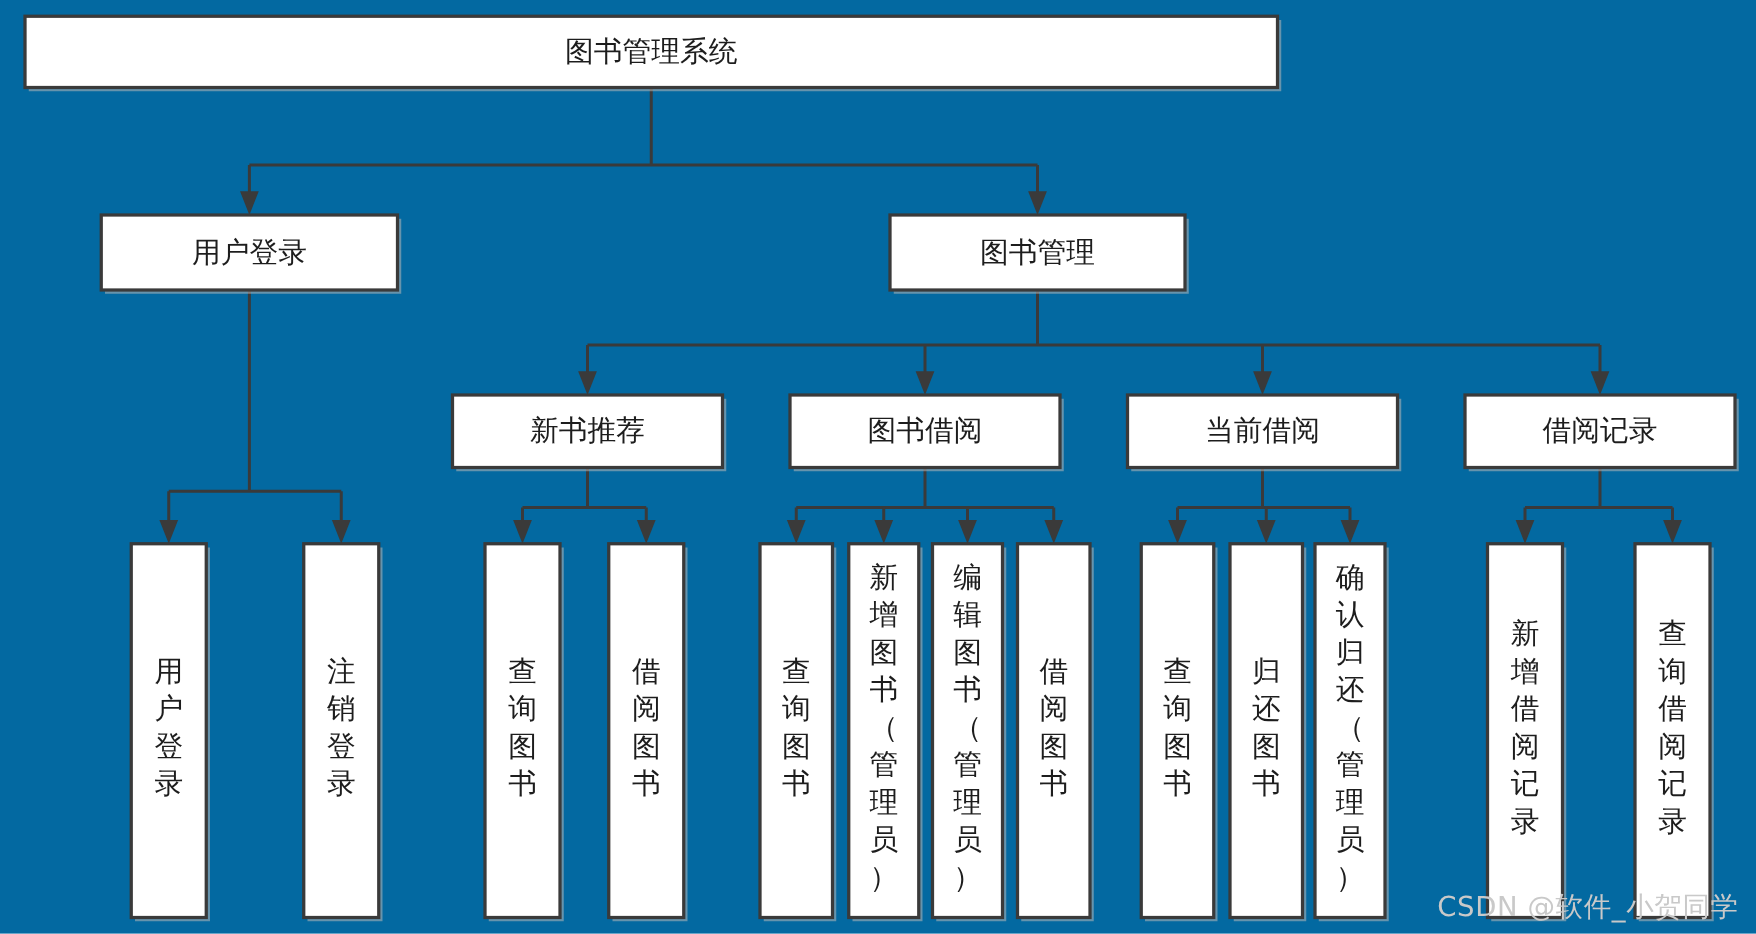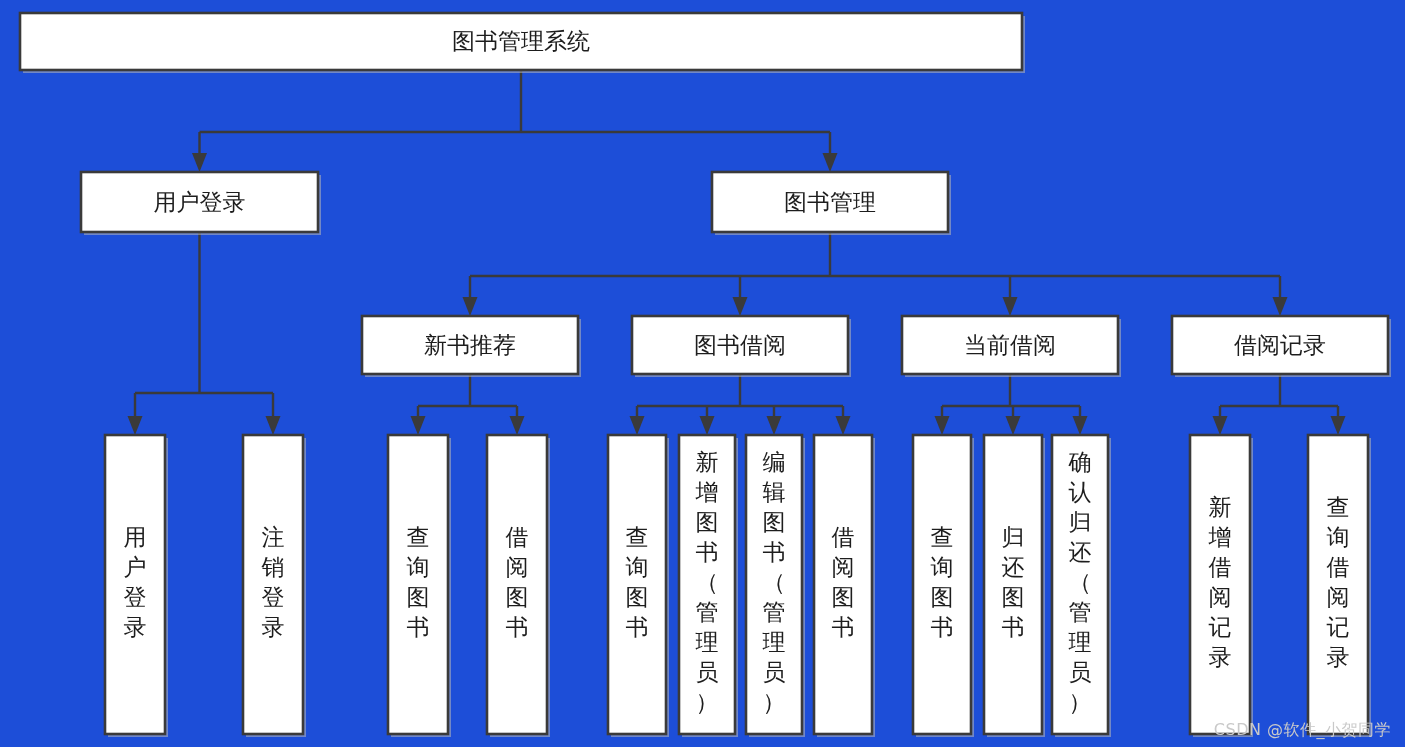--- a/index.html
+++ b/index.html
@@ -8,21 +8,21 @@
     padding: 0;
     background: #ffffff;
   }
   body {
     font-family: "DejaVu Sans", "Liberation Sans", sans-serif;
   }
   #canvas {
     position: relative;
     width: 1405px;
     height: 747px;
-    background: #1d4ed8;
+    background: #0369a1;
     overflow: hidden;
   }
   svg#diagram {
     position: absolute;
     left: 0;
     top: 0;
     width: 1405px;
     height: 747px;
     display: block;
   }
@@ -56,21 +56,21 @@
     fill: #1d1d1d;
     font-family: "DejaVu Sans", "Liberation Sans", sans-serif;
     font-size: 23px;
     text-anchor: middle;
   }
   .watermark {
     position: absolute;
     right: 14px;
     bottom: 6px;
     color: #c9c9c9;
-    font-size: 16px;
+    font-size: 22px;
     font-family: "DejaVu Sans", "Liberation Sans", sans-serif;
     letter-spacing: 0.5px;
     white-space: nowrap;
     user-select: none;
   }
 </style>
 </head>
 <body>
 
 <div id="canvas">

